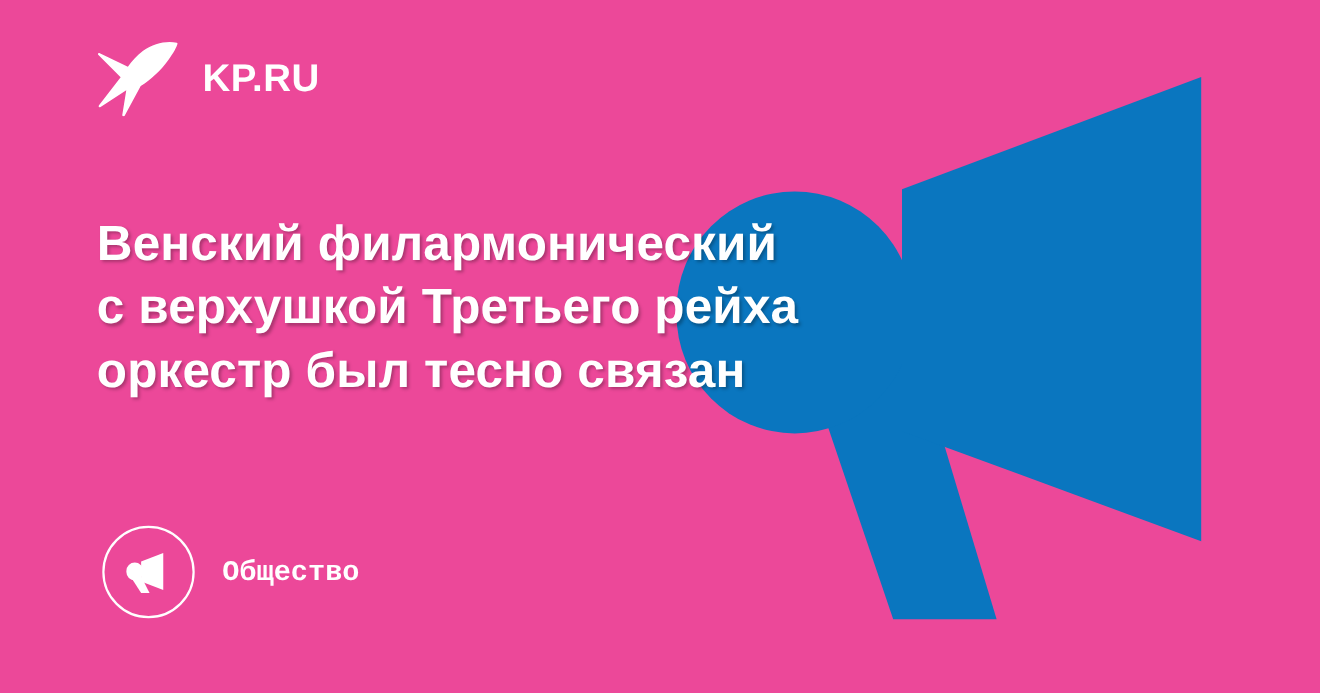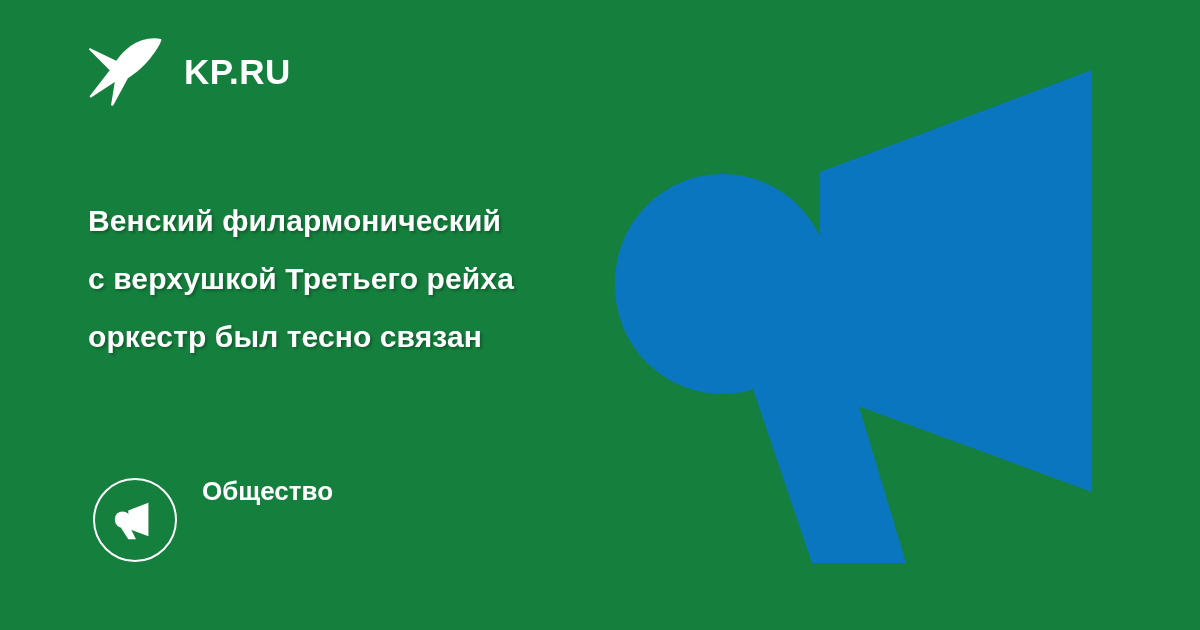--- a/index.html
+++ b/index.html
@@ -12,21 +12,21 @@
 
   body {
     font-family:"Liberation Sans", sans-serif;
     background:#0b82cc;
   }
 
   .card {
     position:relative;
     width:1200px;
     height:630px;
-    background:#15803d;
+    background:#ec4899;
     overflow:hidden;
   }
 
   
   .watermark {
     position:absolute;
     inset:0;
     width:1200px;
     height:630px;
     pointer-events:none;
@@ -59,37 +59,39 @@
   }
 
   
   .headline {
     position:absolute;
     left:88px;
     top:192px;
     width:880px;
     z-index:5;
     color:#ffffff;
-    font-size:30px;
+    font-size:45px;
     font-weight:bold;
     line-height:58px;
     letter-spacing:0.1px;
     text-shadow:2px 2px 3px rgba(0,0,0,0.28);
   }
 
   .headline-line { display:block; white-space:nowrap; }
 
   
   .category {
     position:absolute;
     left:93px;
     top:478px;
     display:flex;
+    align-items:center;
     gap:25px;
     z-index:5;
+    font-family:Liberation Mono, monospace;
   }
 
   .category-circle {
     width:84px;
     height:84px;
     border-radius:50%;
     border:2px solid #ffffff;
     display:flex;
     align-items:center;
     justify-content:center;

